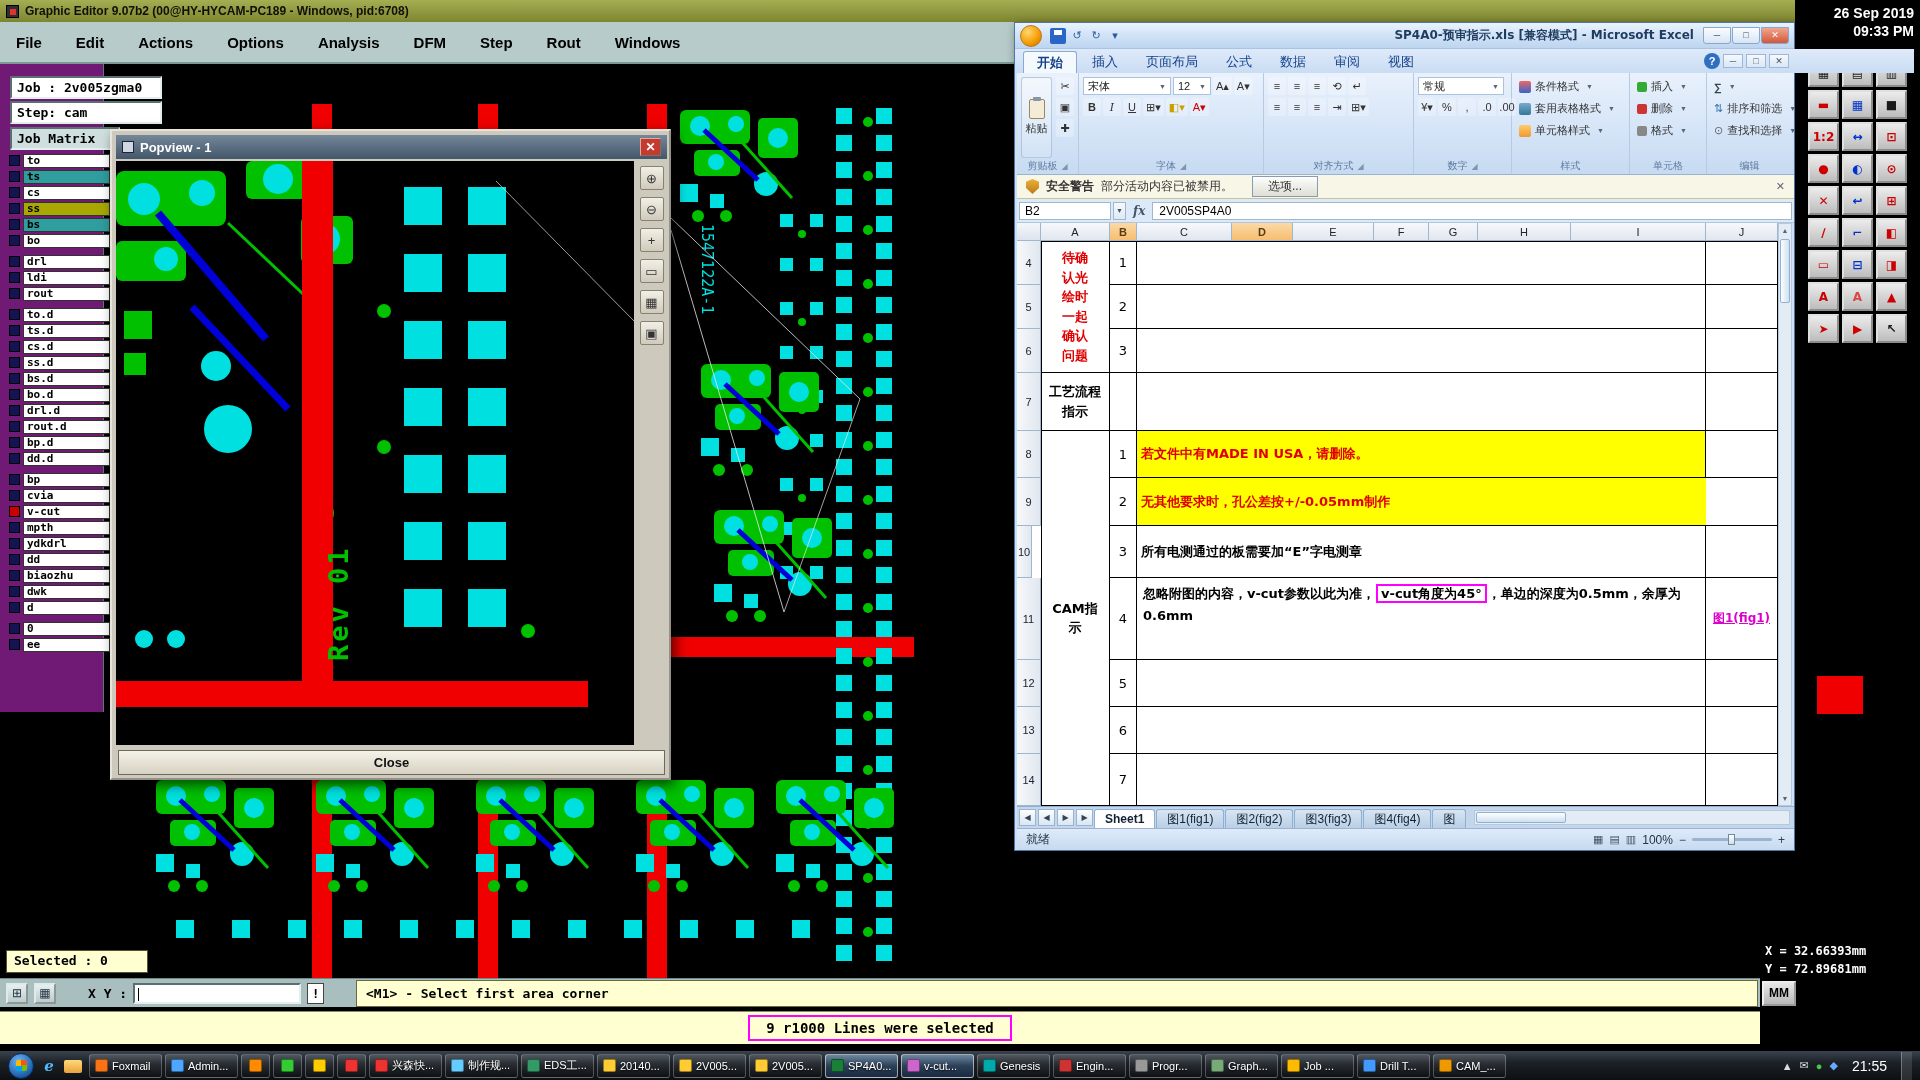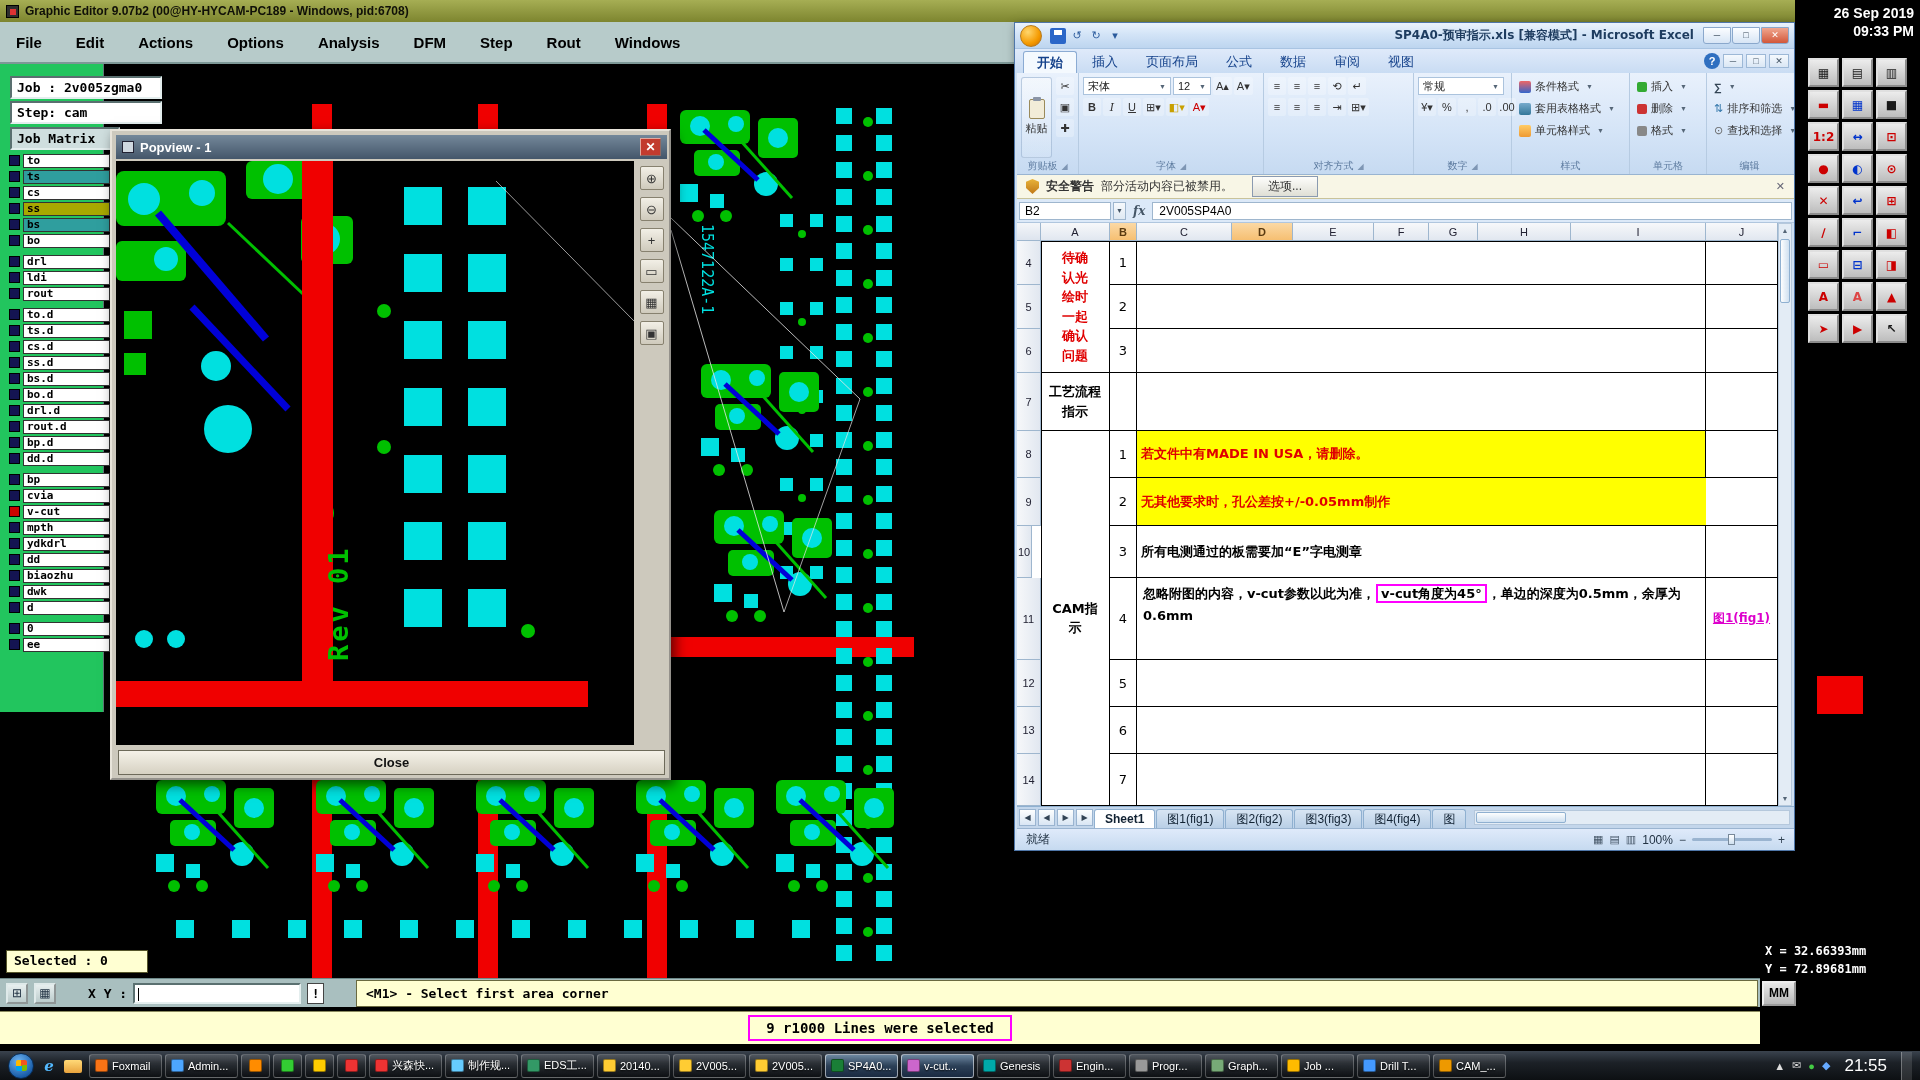--- a/index.html
+++ b/index.html
@@ -7,21 +7,21 @@
   .screen{position:relative;width:1920px;height:1080px;background:#000}
   .screen > div{position:absolute}
 
   
   .ge-title{left:0;top:0;width:1795px;height:22px;background:linear-gradient(#a6ae54,#7d852f);display:flex;align-items:center;gap:6px;padding:0 6px;font:bold 12px "Liberation Sans",sans-serif;color:#101008;z-index:1}
   .ge-appicon{width:13px;height:13px;background:#2e2e2e;border:1px solid #000;position:relative;flex:none}
   .ge-appicon::after{content:"";position:absolute;left:3px;top:3px;width:6px;height:6px;background:#d33}
   .ge-menubar{left:0;top:22px;width:1795px;height:42px;background:#b7cbca;border-bottom:2px solid #7d9897;display:flex;align-items:center;gap:34px;padding-left:16px;z-index:1}
   .ge-menu{font:bold 15px "Liberation Sans",sans-serif;color:#000;cursor:default}
   .pcb{left:116px;top:64px;width:1679px;height:916px;background:#000;z-index:0;overflow:hidden}
-  .ge-left{left:0;top:64px;width:104px;height:648px;background:#22c55e;border-right:1px solid #5f7878;z-index:2}
+  .ge-left{left:0;top:64px;width:104px;height:648px;background:#701a75;border-right:1px solid #5f7878;z-index:2}
   #layer-list{position:absolute;left:9px;top:89px;width:101px}
   .layer-group{margin-bottom:6px}
   .layer-row{display:flex;align-items:center;height:15px;margin-bottom:1px}
   .layer-cb{width:11px;height:11px;background:#141452;border:1px solid #000;margin-right:3px;flex:none}
   .layer-name{flex:1;background:#fff;border:1px solid #333;font:bold 11px "DejaVu Sans Mono",monospace;height:14px;line-height:12px;padding:0 3px;color:#000;overflow:hidden}
   .ge-box{background:#fff;border:2px solid;border-color:#5a7070 #e4eeee #e4eeee #5a7070;font:bold 13px "DejaVu Sans Mono",monospace;color:#000;line-height:19px;padding:0 5px;z-index:3;white-space:nowrap;overflow:hidden}
   .jobbox{left:10px;top:76px;width:152px;height:23px}
   .stepbox{left:10px;top:101px;width:152px;height:23px}
   .matrixbox{left:10px;top:127px;width:110px;height:23px;background:#cfdede}
 
@@ -65,21 +65,21 @@
   .xl-title{left:0;top:0;width:779px;height:26px;background:linear-gradient(#eaf3fd,#d3e4f7 45%,#bdd5ef);border-bottom:1px solid #a9c4e2;display:flex;align-items:center;gap:4px;padding:0 5px}
   .orb{width:22px;height:22px;border-radius:50%;background:radial-gradient(circle at 35% 30%,#ffd76e,#f59a00 60%,#c96a00);border:1px solid #b67b1e;flex:none}
   .qat{display:flex;gap:3px;margin-left:4px;align-items:center}
   .qbtn{width:16px;height:16px;font-size:11px;color:#2a5a9c;text-align:center;line-height:15px}
   .qbtn.save{background:#2a66c8;border-radius:2px;position:relative}
   .qbtn.save::after{content:"";position:absolute;left:4px;top:2px;width:8px;height:5px;background:#fff}
   .xl-titletext{position:absolute;left:92px;right:100px;text-align:right;font:bold 12px "DejaVu Sans",sans-serif;color:#1e3c5f;white-space:nowrap;overflow:hidden}
   .winbtns{margin-left:auto;display:flex;gap:1px}
   .wb{width:28px;height:17px;border:1px solid #8aa8cc;background:linear-gradient(#fbfdff,#d7e5f5);color:#345;font-size:9px;text-align:center;line-height:15px;border-radius:0 0 3px 3px}
   .wb.close{background:linear-gradient(#f0a68e,#d2573a);color:#fff}
-  .xl-tabs{left:0;top:26px;width:779px;height:24px;background:linear-gradient(#dfeafa,#c9dcf3);display:flex;align-items:flex-end;padding-left:8px;gap:2px}
+  .xl-tabs{left:0;top:26px;width:899px;height:24px;background:linear-gradient(#dfeafa,#c9dcf3);display:flex;align-items:flex-end;padding-left:8px;gap:2px}
   .xl-tab{padding:0 13px;height:22px;line-height:22px;font-size:13px;color:#15428b;cursor:default}
   .xl-tab.active{background:#f4f9fe;border:1px solid #8babd3;border-bottom:none;border-radius:3px 3px 0 0;font-weight:bold}
   .xl-tabextras{right:5px;top:30px;display:flex;gap:3px;align-items:center}
   .help{width:16px;height:16px;border-radius:50%;background:#2f6fc0;color:#fff;font:bold 11px "Liberation Sans",sans-serif;text-align:center;line-height:16px}
   .mwb{width:20px;height:14px;font-size:9px;text-align:center;line-height:12px;background:linear-gradient(#f5f9fd,#dae7f5);border:1px solid #9db8d6;color:#456}
   .xl-ribbon{left:2px;top:50px;width:777px;height:102px;display:flex;background:linear-gradient(#e9f1fc,#d4e4f7 60%,#c6daf1);border-bottom:1px solid #99b4d1}
   .rgrp{border-right:1px solid #b6cbe2;display:flex;flex-direction:column;flex:none}
   .rbody{flex:1;padding:4px 4px 0 4px;display:flex;gap:4px}
   .rcolumn{display:flex;flex-direction:column;gap:3px}
   .rrow{display:flex;gap:2px;align-items:center}
@@ -149,21 +149,21 @@
   .ql.folder{background:linear-gradient(#ffd978,#e8a33d);width:18px;height:13px;border-radius:2px;margin-top:2px}
   .tb-items{display:flex;gap:3px;flex:1;overflow:hidden;align-items:center}
   .titem{flex:0 0 73px;height:24px;background:linear-gradient(rgba(255,255,255,.16),rgba(255,255,255,.05) 50%,rgba(0,0,0,.12));border:1px solid rgba(255,255,255,.25);border-radius:3px;display:flex;align-items:center;gap:4px;padding:0 5px;color:#fff;font-size:11px;overflow:hidden}
   .titem.icononly{flex:0 0 29px;justify-content:center}
   .titem.active{background:linear-gradient(rgba(170,215,255,.5),rgba(95,155,225,.28) 50%,rgba(45,85,145,.35));border-color:rgba(255,255,255,.55)}
   .ticon{width:13px;height:13px;border-radius:2px;flex:none;border:1px solid rgba(0,0,0,.4)}
   .tlabel{white-space:nowrap;overflow:hidden;text-shadow:0 1px 2px #000}
   .tray{display:flex;align-items:center;gap:7px;padding:0 5px;flex:none}
   .tricon{color:#ddd;font-size:11px}
   .tricon.green{color:#4c4}.tricon.blue{color:#6af}
-  .trtime{color:#fff;font-size:17px;padding:0 7px}
+  .trtime{color:#fff;font-size:14px;padding:0 7px}
   .sliver{width:11px;height:28px;background:rgba(255,255,255,.12);border-left:1px solid rgba(255,255,255,.3)}
 </style>
 </head>
 <body>
 
 <div class="screen">
 
   <div class="ge-title">
     <span class="ge-appicon"></span>
     <span>Graphic Editor 9.07b2 (00@HY-HYCAM-PC189 - Windows, pid:6708)</span>

